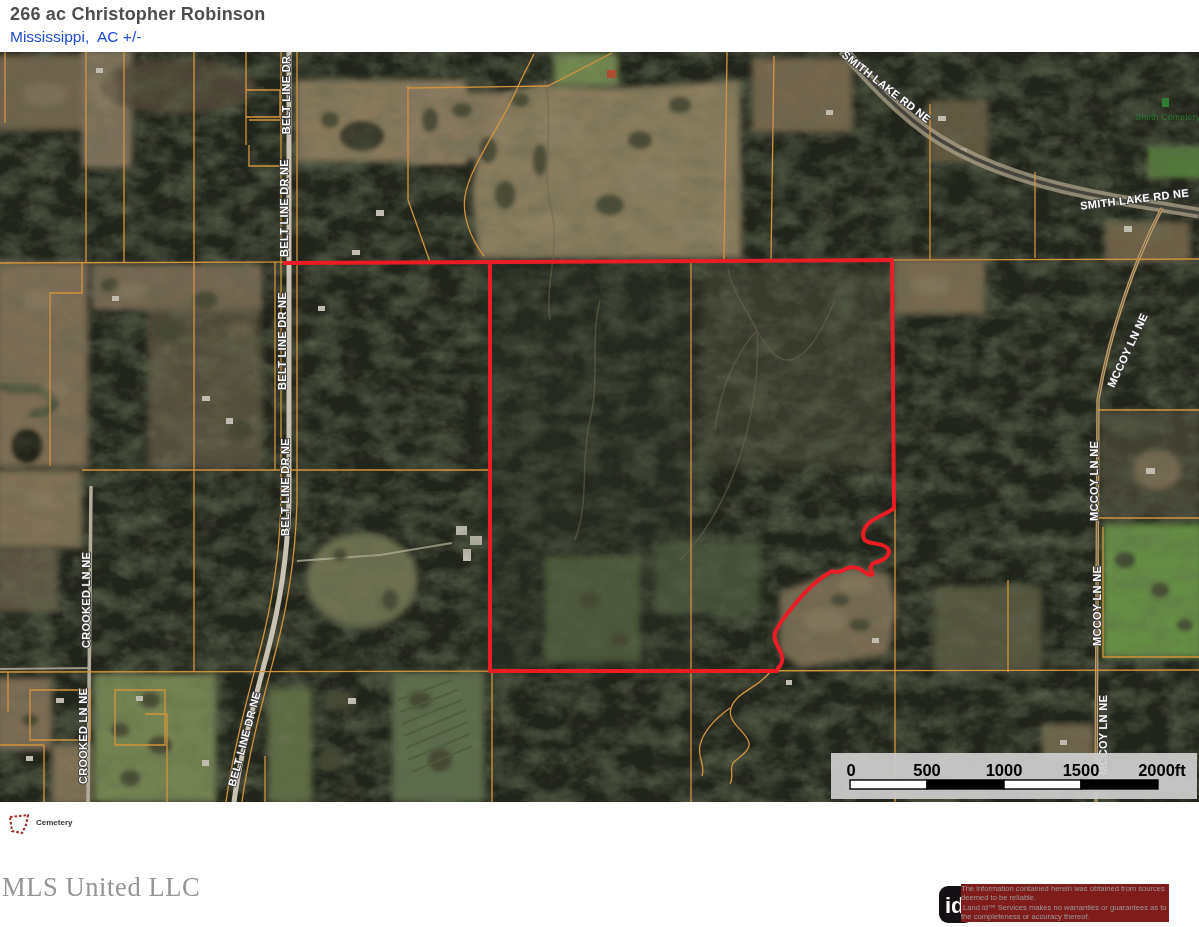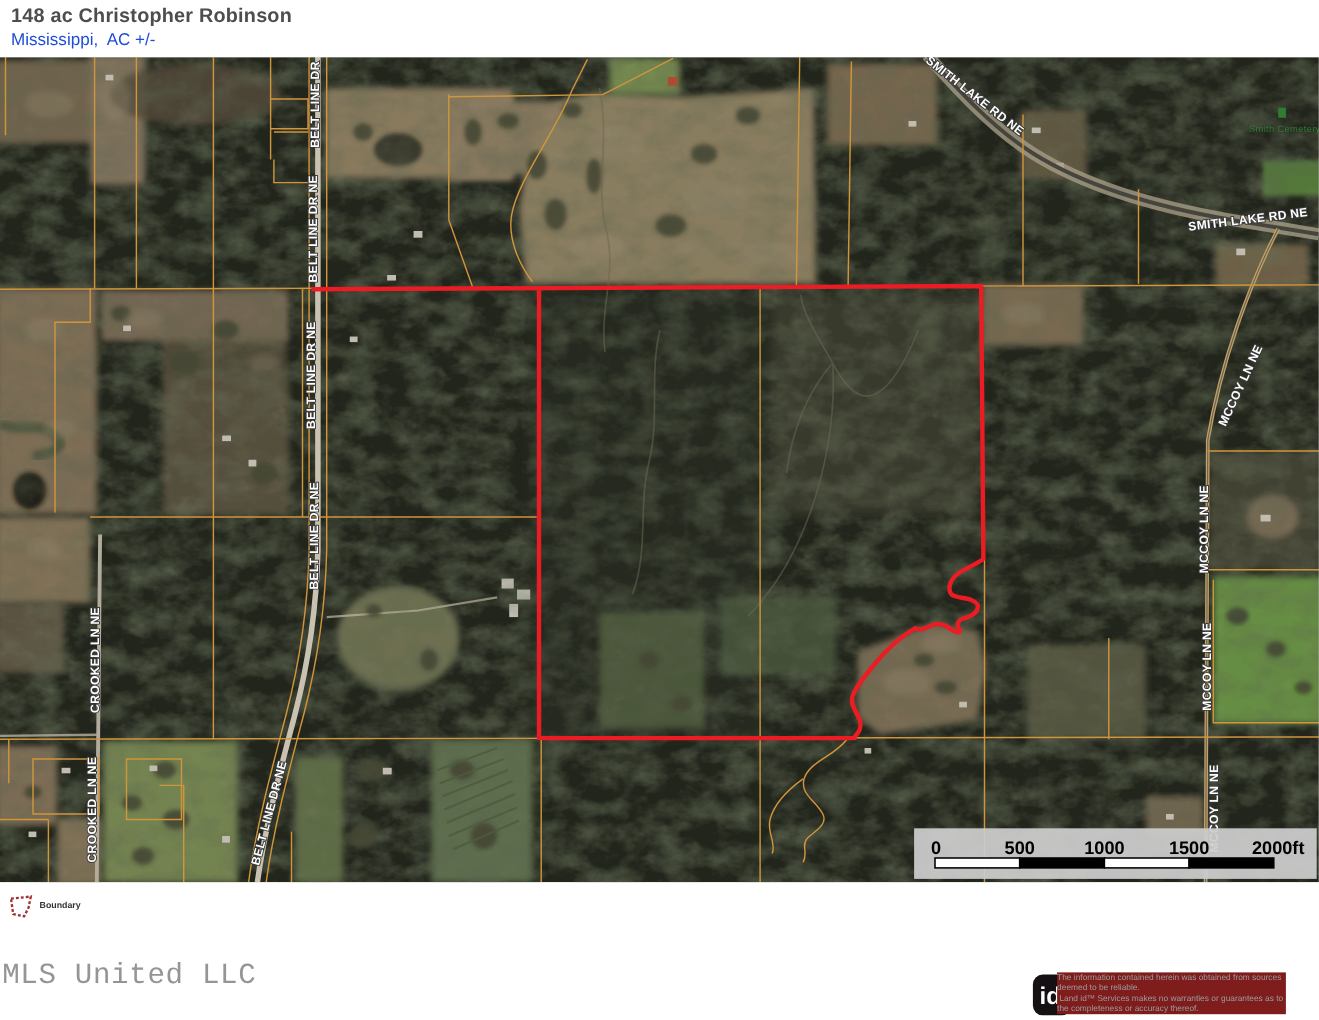--- a/index.html
+++ b/index.html
@@ -1,26 +1,26 @@
 <!DOCTYPE html>
 <html><head>
 <meta charset="utf-8">
 <style>
   html,body{margin:0;padding:0;background:#ffffff;}
   body{width:1199px;height:927px;position:relative;overflow:hidden;font-family:"Liberation Sans",sans-serif;}
   .hdr1{position:absolute;left:10px;top:4px;font-size:18px;font-weight:bold;color:#4d4d4d;letter-spacing:0.2px;}
   .hdr2{position:absolute;left:10px;top:28px;font-size:15.5px;color:#1d4ed8;}
   .bnd{position:absolute;left:36px;top:818px;font-size:8px;font-weight:bold;color:#333;}
-  .mls{position:absolute;left:2px;top:872px;font-size:26.5px;color:#959595;font-family:Liberation Mono, monospace;letter-spacing:0.6px;}
+  .mls{position:absolute;left:2px;top:872px;font-size:26.5px;color:#959595;font-family:Liberation Serif, serif;letter-spacing:0.6px;}
   .disc{position:absolute;left:961px;top:884px;width:208px;font-size:7.6px;line-height:9.4px;color:#9b9b9b;background:#7f1d1d;}
 </style>
 </head>
 <body>
 
-<div class="hdr1">148 ac Christopher Robinson</div>
+<div class="hdr1">266 ac Christopher Robinson</div>
 
 <div class="hdr2">Mississippi,&nbsp; AC +/-</div>
 
 <svg width="1199" height="927" viewBox="0 0 1199 927" style="position:absolute;left:0;top:0;">
 <defs>
   <clipPath id="mapclip">
         <rect x="0" y="52" width="1199" height="750"></rect>
       </clipPath>
   <filter id="grain" x="0%" y="0%" width="100%" height="100%">
     <feTurbulence type="fractalNoise" baseFrequency="0.9" numOctaves="2" seed="7" stitchTiles="stitch" result="t"></feTurbulence>
@@ -391,21 +391,21 @@
     <rect x="1004" y="780" width="77" height="9" fill="#ffffff" stroke="#000000" stroke-width="1.4"></rect>
     <rect x="1081" y="780" width="77" height="9" fill="#000000" stroke="#000000" stroke-width="1.4"></rect>
   </g>
 </g>
 </svg>
 
 <svg width="28" height="26" viewBox="0 0 28 26" style="position:absolute;left:6px;top:813px;">
   <path d="M4,4 L22,2 L20,12 L16,20 L6,18 Z" fill="none" stroke="#a03030" stroke-width="2.1" stroke-dasharray="2.6 1.9"></path>
 </svg>
 
-<div class="bnd">Boundary</div>
+<div class="bnd">Cemetery</div>
 
 <div class="mls">MLS United LLC</div>
 
 <svg width="40" height="42" viewBox="0 0 40 42" style="position:absolute;left:937px;top:884px;">
   <rect x="2" y="2" width="35" height="37" rx="9" fill="#151014"></rect>
   <text x="8" y="29" font-family="Liberation Sans,sans-serif" font-size="22" font-weight="bold" fill="#ffffff">id</text>
   <circle cx="30.5" cy="27.5" r="2.7" fill="#c62830"></circle>
 </svg>
 
 <div class="disc">The information contained herein was obtained from sources deemed to be reliable.<br>&nbsp;Land id™ Services makes no warranties or guarantees as to the completeness or accuracy thereof.</div>

